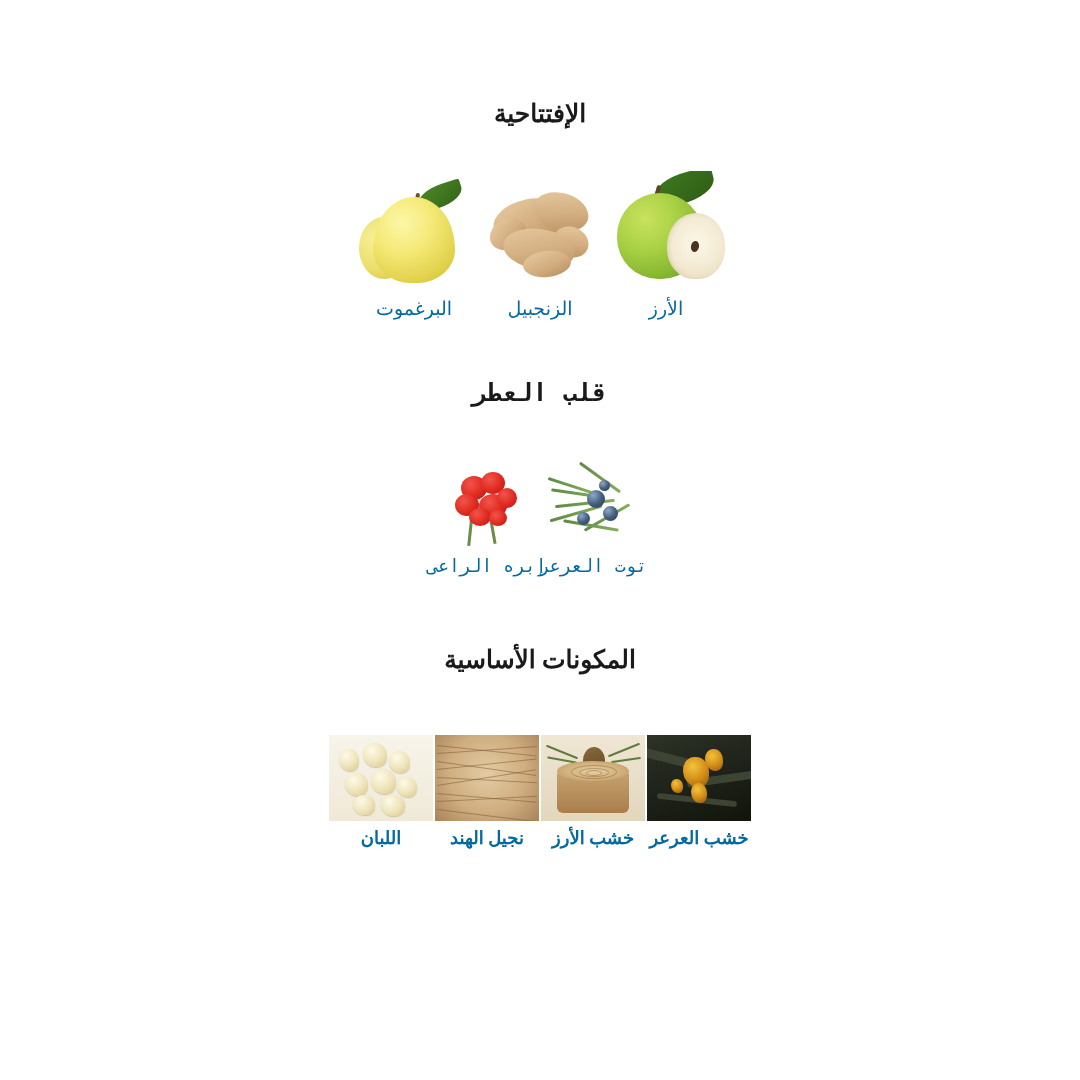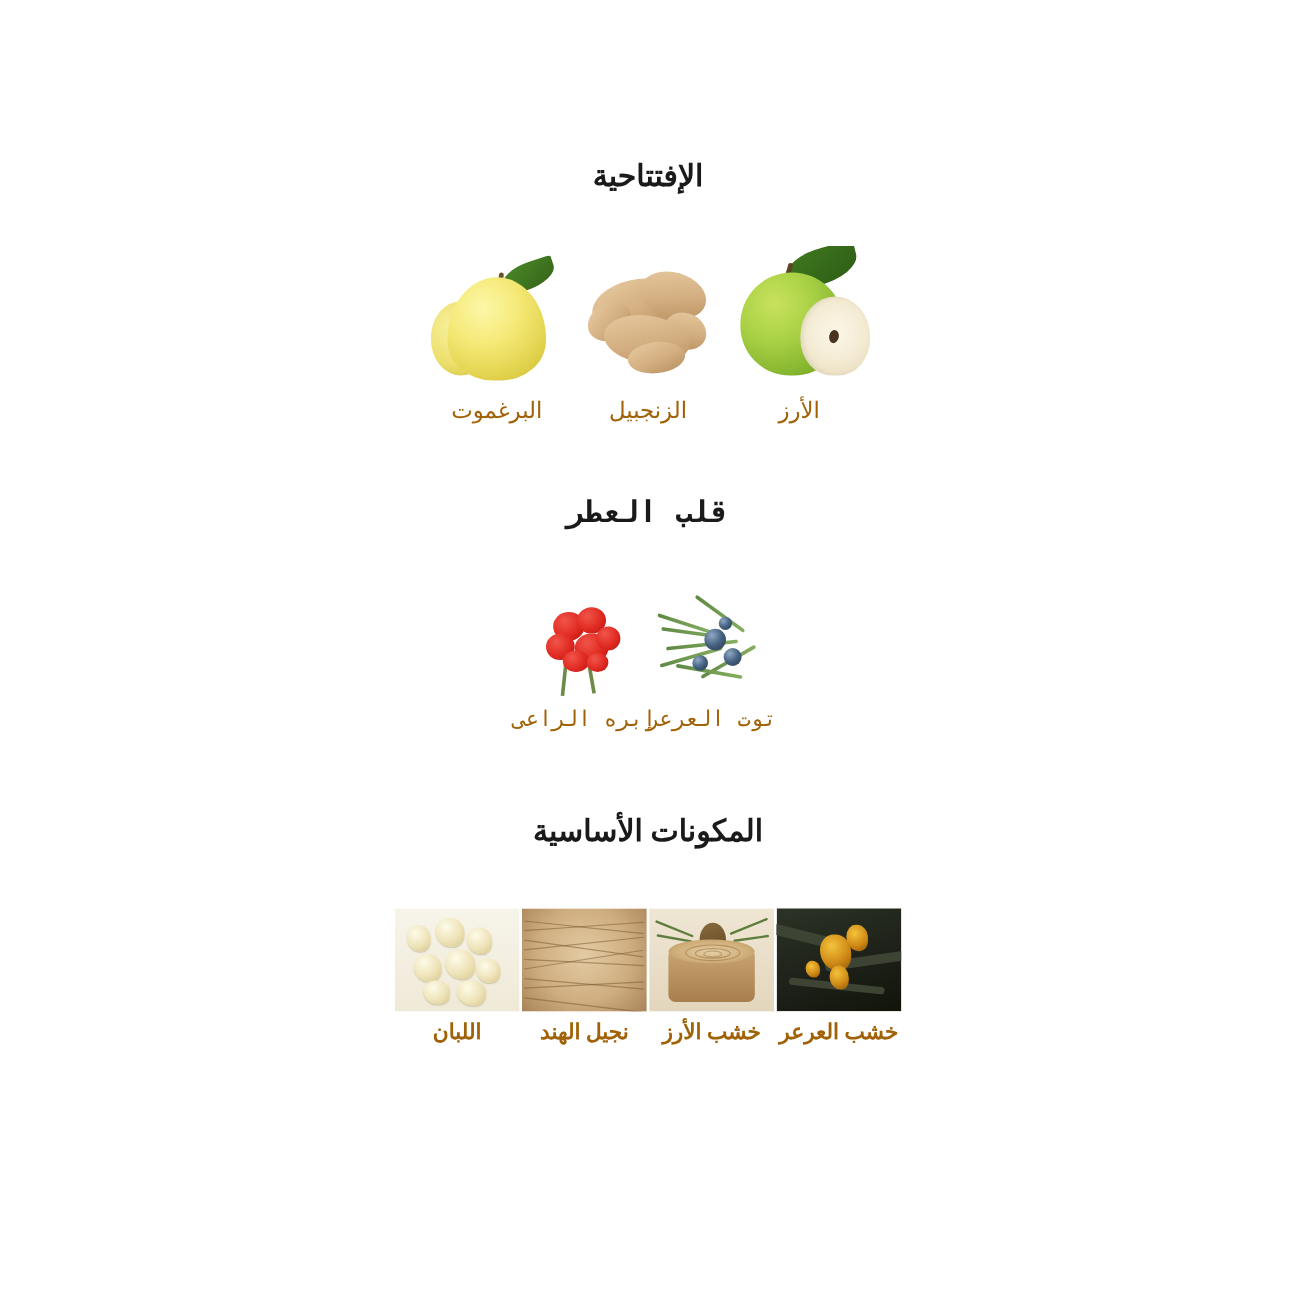--- a/index.html
+++ b/index.html
@@ -11,21 +11,21 @@
     height: 1080px;
     background: #ffffff;
     font-family: "Liberation Serif", "DejaVu Serif", serif;
     overflow: hidden;
   }
   .page {
     position: relative;
     width: 1080px;
     height: 1080px;
     box-sizing: border-box;
-    padding: 112px 0 0 0;
+    padding: 78px 0 0 0;
     display: flex;
     flex-direction: column;
     align-items: center;
   }
   .section {
     width: 100%;
     display: flex;
     flex-direction: column;
     align-items: center;
   }
@@ -50,21 +50,21 @@
     flex-direction: column;
     align-items: center;
   }
   .item-figure {
     position: relative;
     overflow: hidden;
     background: #ffffff;
   }
   .item-label {
     font-size: 19px;
-    color: #a16207;
+    color: #0369a1;
     text-align: right;
     direction: rtl;
     white-space: nowrap;
     line-height: 1.1;
   }
 
   
   #section-top .section-title { margin-bottom: 42px; }
   #section-top .items-row { gap: 0px; }
   #section-top .item { width: 126px; }
@@ -149,21 +149,21 @@
   .jun-wrap { position:absolute; inset:0; }
   .jn-needle { position:absolute; background: linear-gradient(90deg,#5f8a45,#86ae5f); border-radius: 2px; height: 3px; }
   .jn-berry { position:absolute; border-radius:50%; background: radial-gradient(circle at 34% 30%, #8fa8c4 0%, #44607f 50%, #24374d 100%); }
 
   
   .ger-wrap { position:absolute; inset:0; }
   .gp { position:absolute; border-radius: 50%; background: radial-gradient(circle at 36% 32%, #f2544a 0%, #df2a21 55%, #b5140f 100%); }
   .ger-stem { position:absolute; width:3px; background:#6d8a46; }
 
   
-  #section-base { margin-top: 46px; }
+  #section-base { margin-top: 46px; gap: 12px; }
   #section-base .section-title { margin-bottom: 48px; }
   #section-base .items-row { gap: 2px; }
   #section-base .item { width: 104px; font-weight: bold; }
   #section-base .item-figure { width: 104px; height: 86px; }
   #section-base .item-label { margin-top: 8px; font-size: 18px; }
 
   
   .amb-wrap { position:absolute; inset:0; background: linear-gradient(160deg,#2d3326 0%, #1d2119 55%, #111409 100%); }
   .amb-branch { position:absolute; background:#3e4434; border-radius:3px; }
   .amb-resin { position:absolute; border-radius: 46% 54% 40% 60%; background: radial-gradient(circle at 38% 32%, #f3c23c 0%, #d08a16 55%, #8f5606 100%); }

